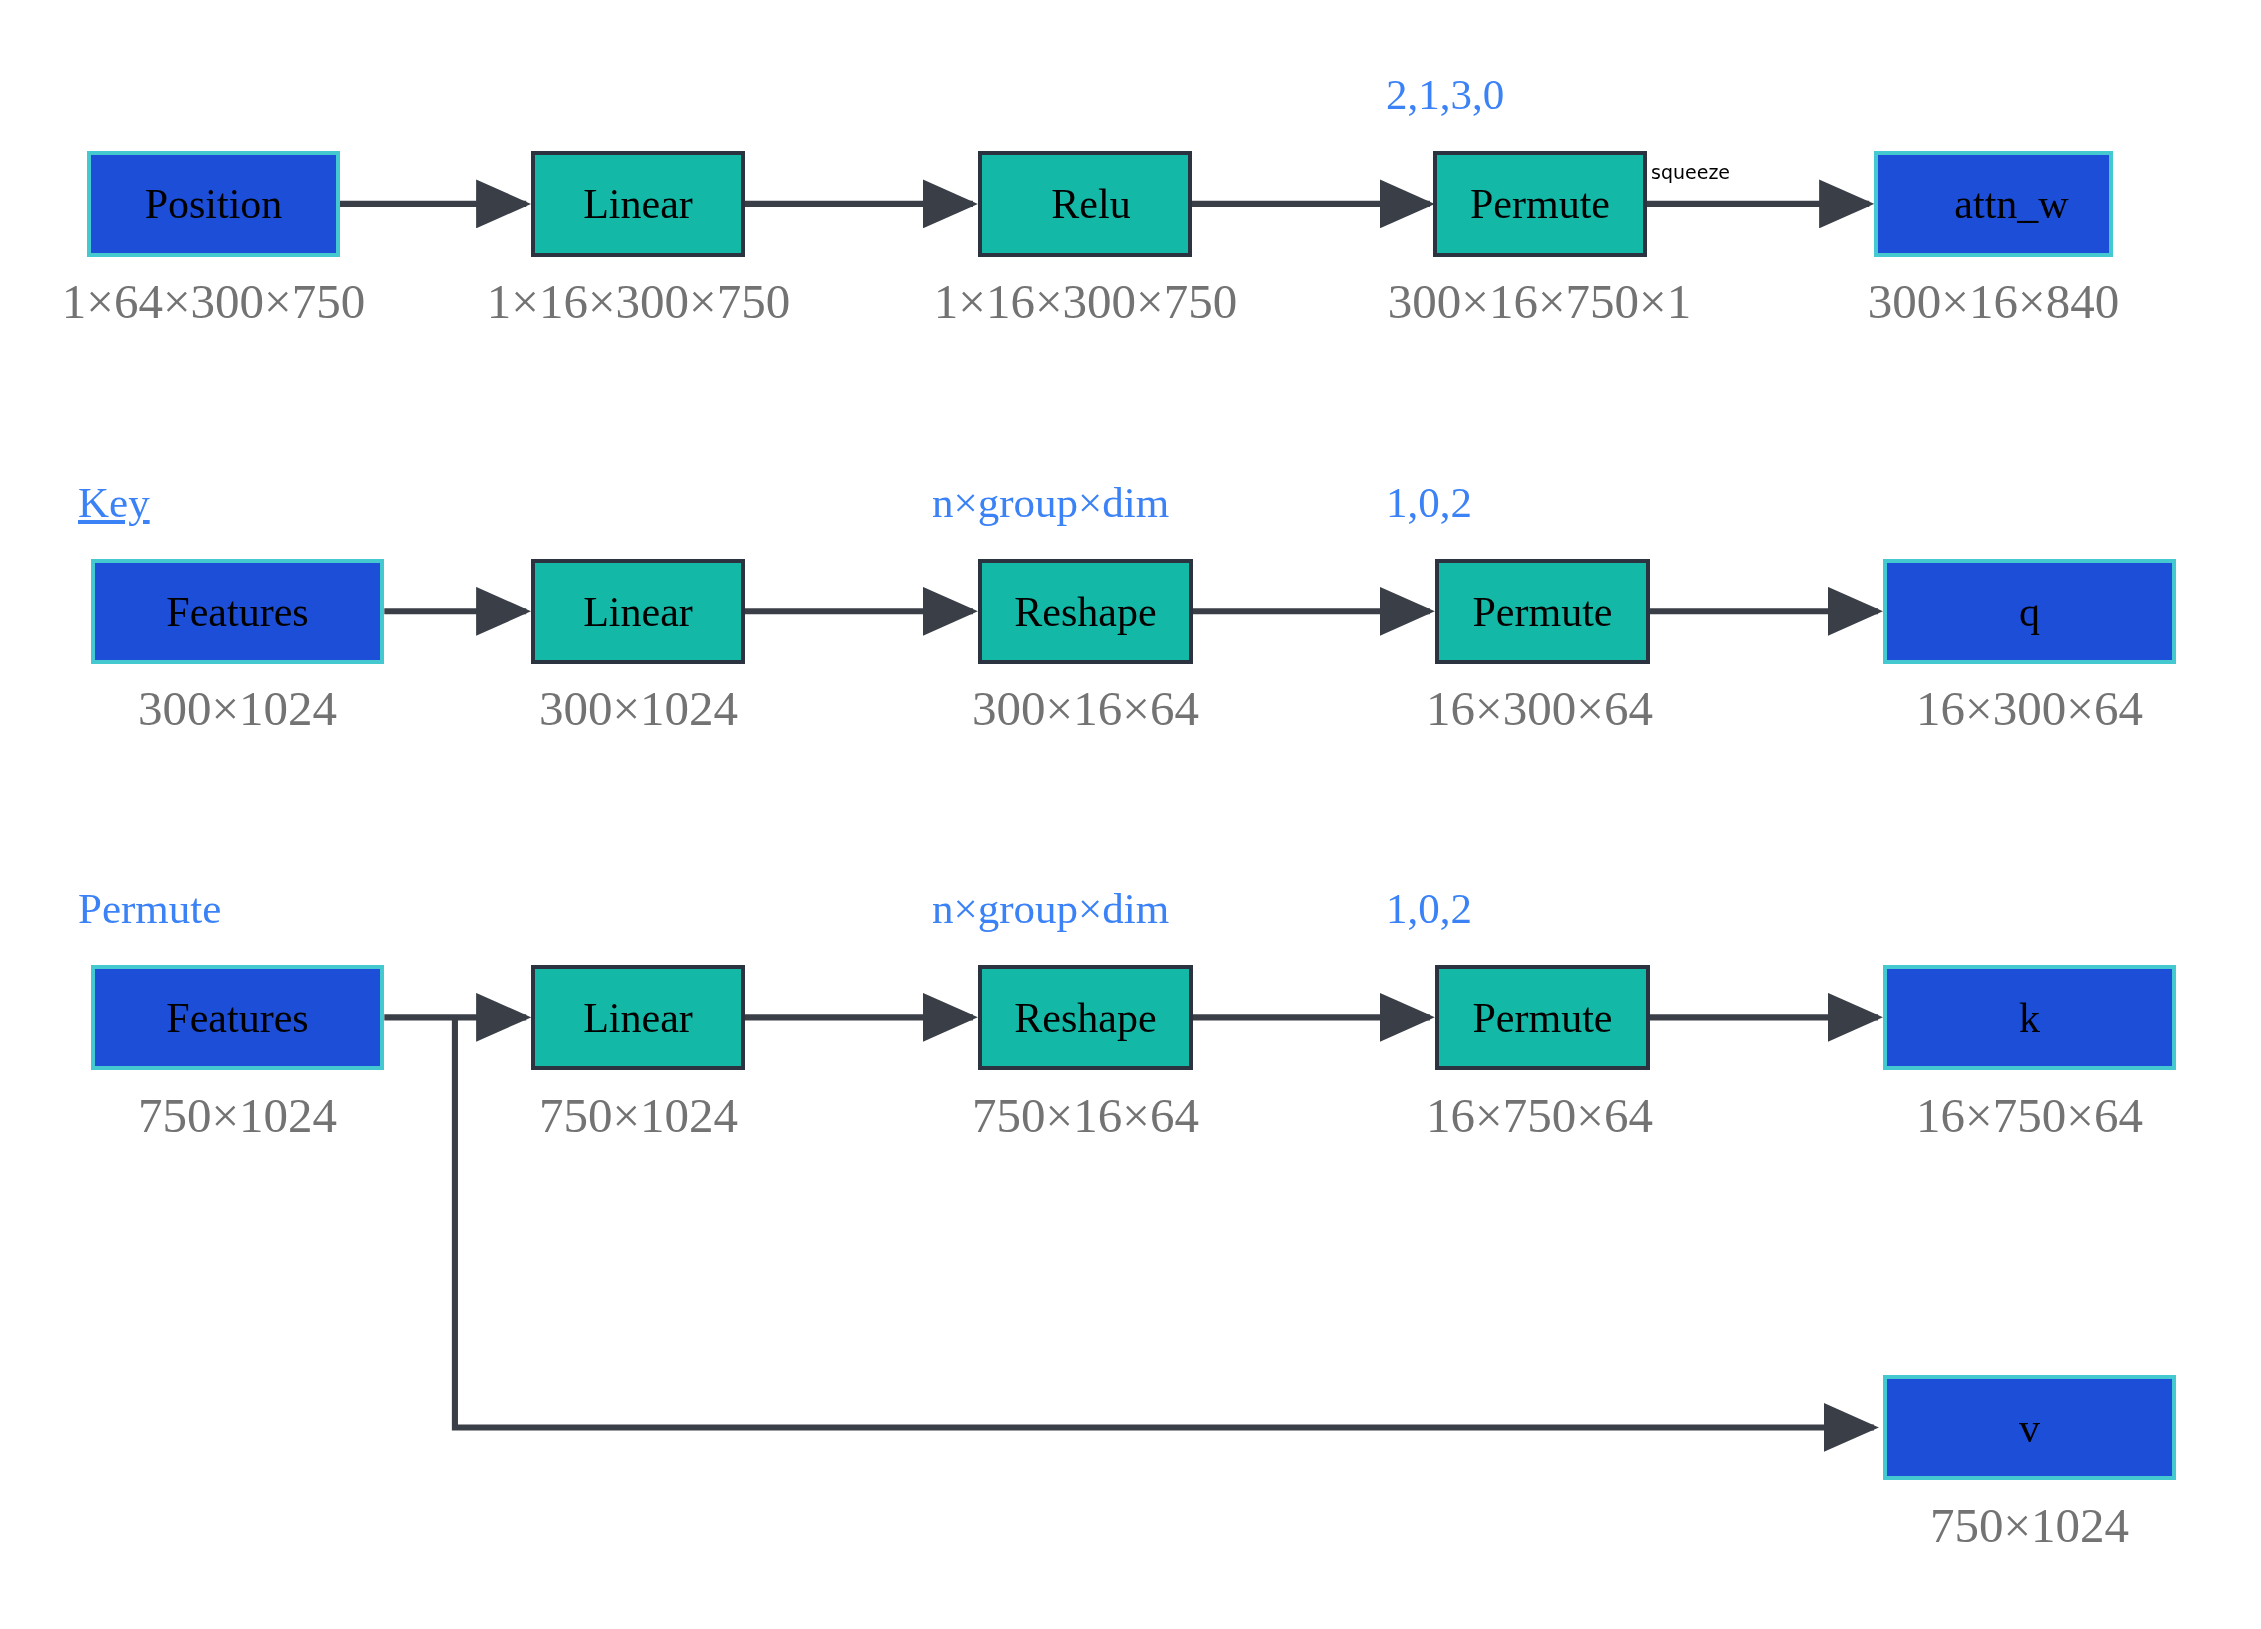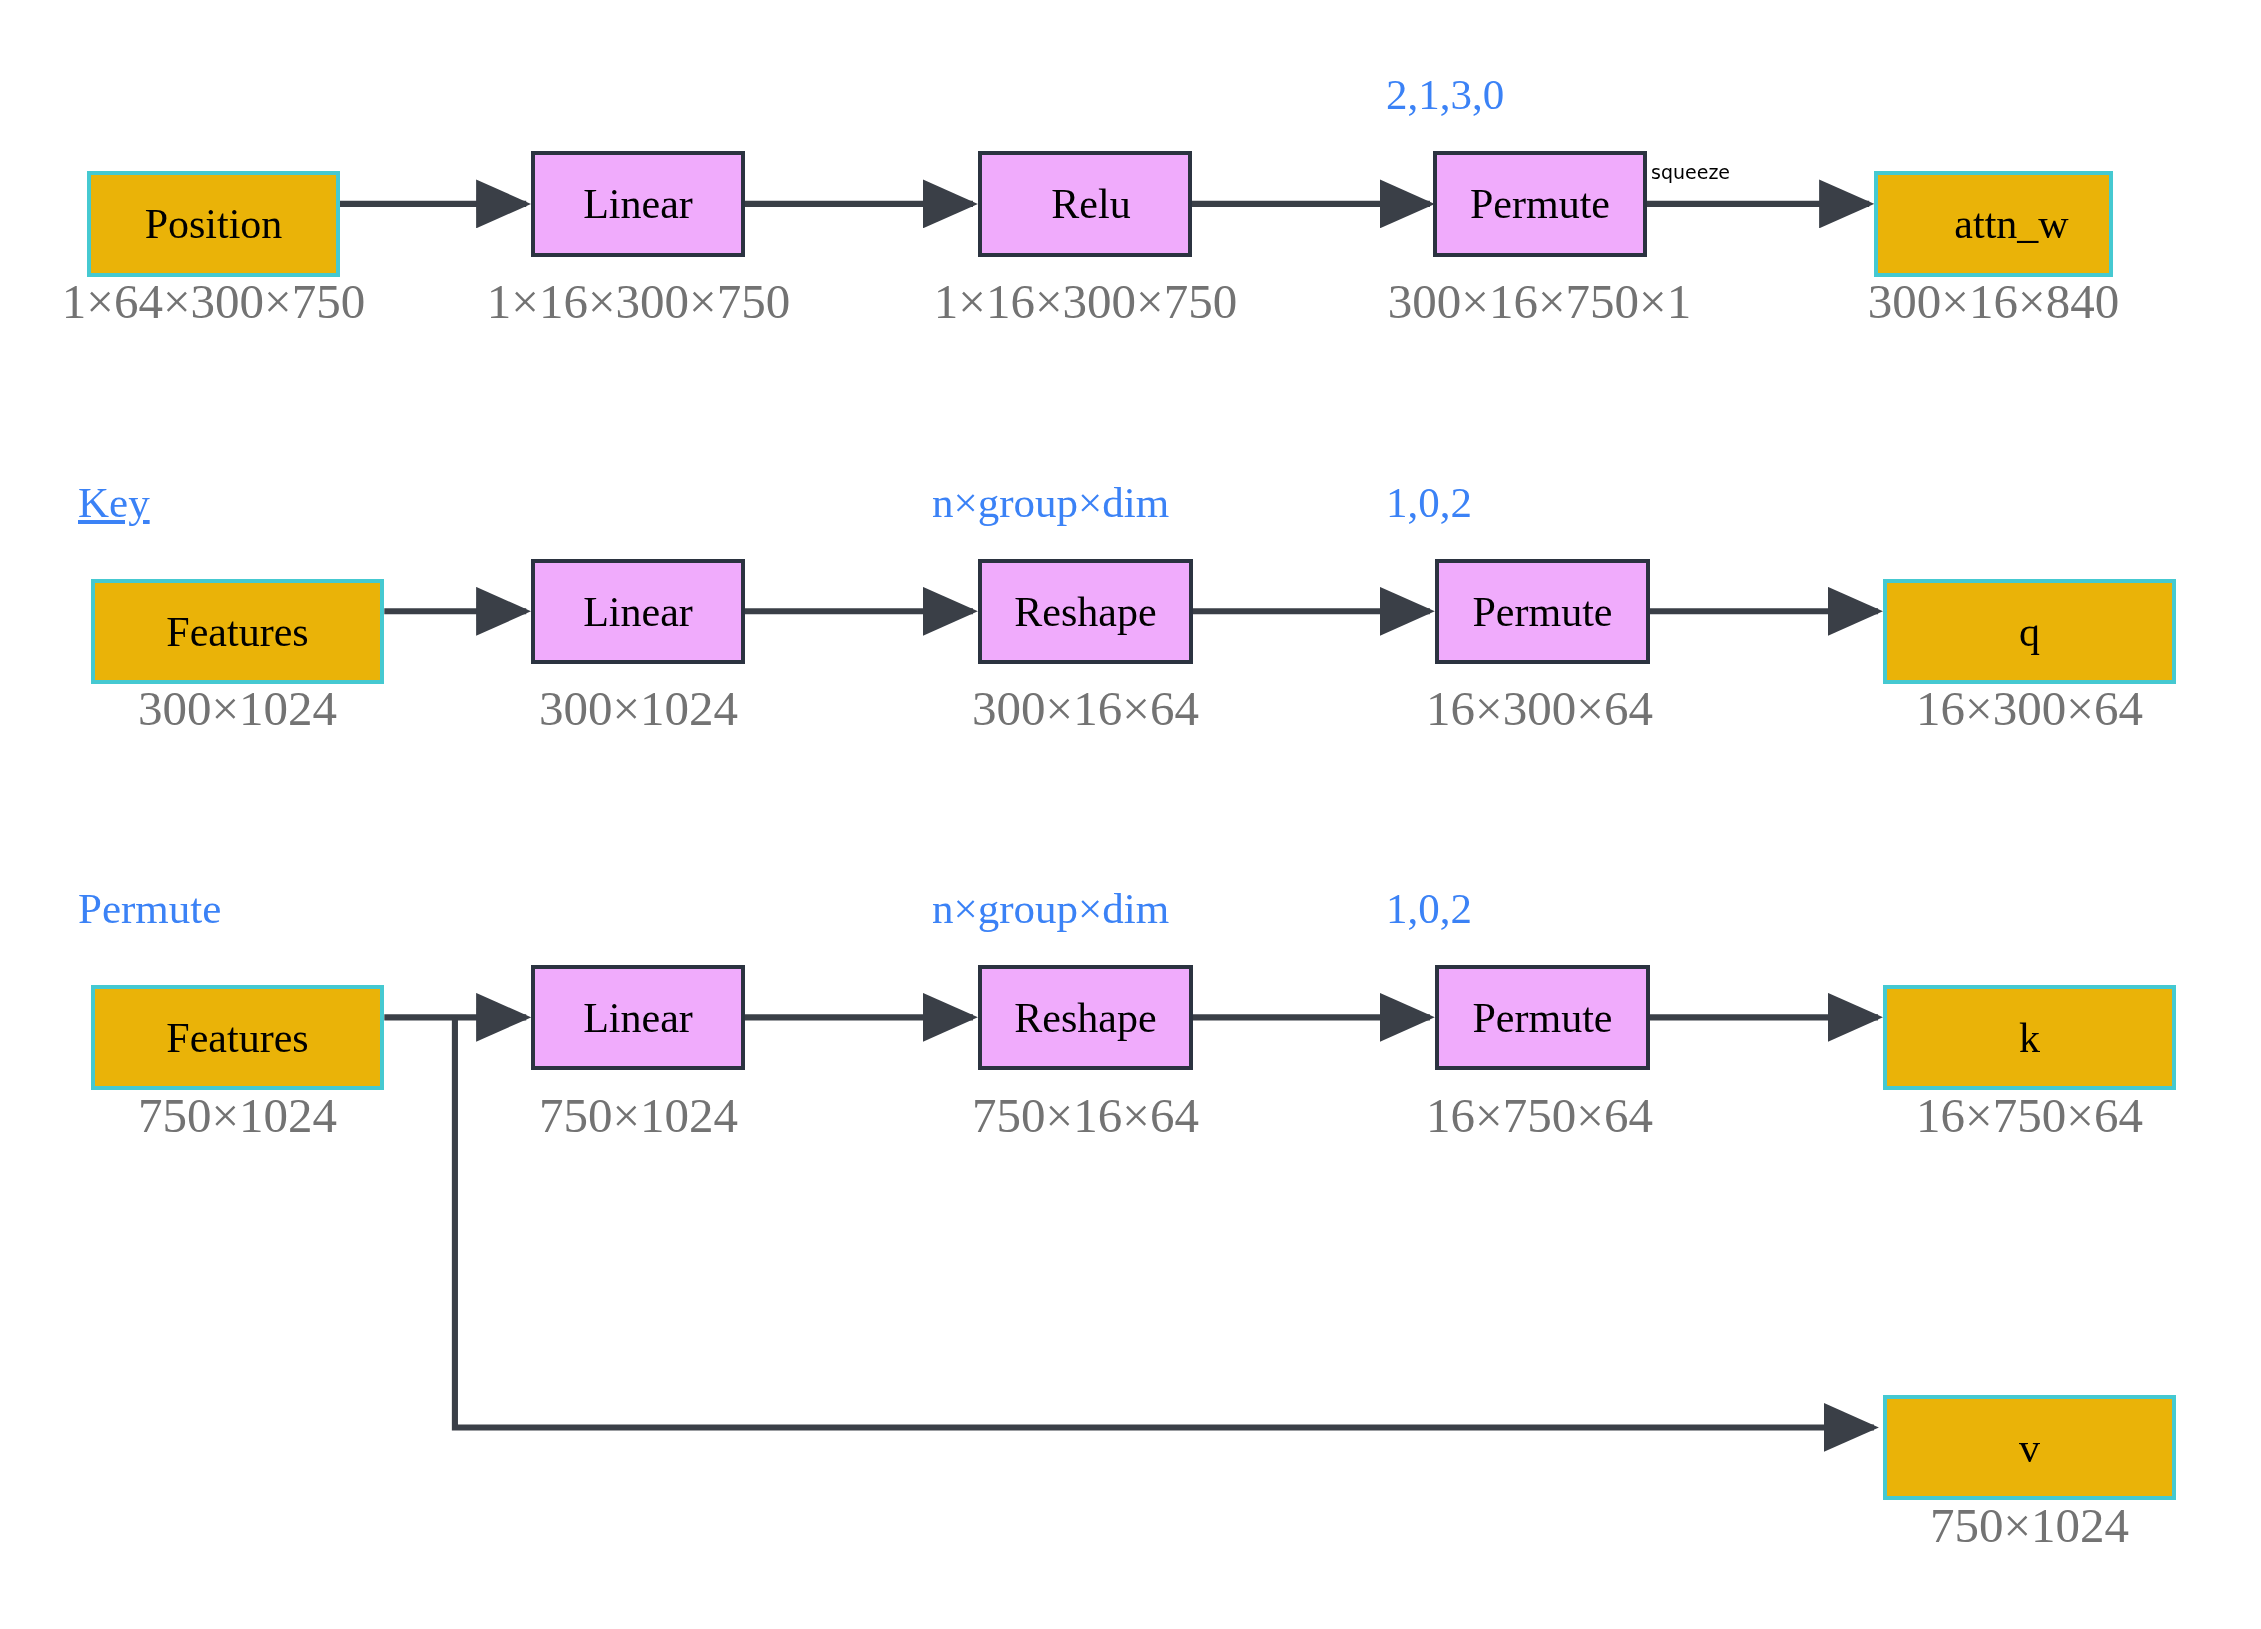--- a/index.html
+++ b/index.html
@@ -28,26 +28,25 @@
     display: flex;
     align-items: center;
     justify-content: center;
     font-size: 42px;
     color: #000000;
     line-height: 1;
     white-space: nowrap;
   }
   .node.op {
     border: 4.8px solid #2b3340;
-    background: #f0abfc;
+    background: #14b8a6;
   }
   .node.tensor {
     border: 4.8px solid #45C9D1;
-    background: #eab308;
-    margin-top: 20px;
+    background: #1d4ed8;
   }
   .caption {
     position: absolute;
     font-size: 49px;
     color: #737373;
     text-align: center;
     white-space: nowrap;
     line-height: 1;
   }
   .toplabel {

